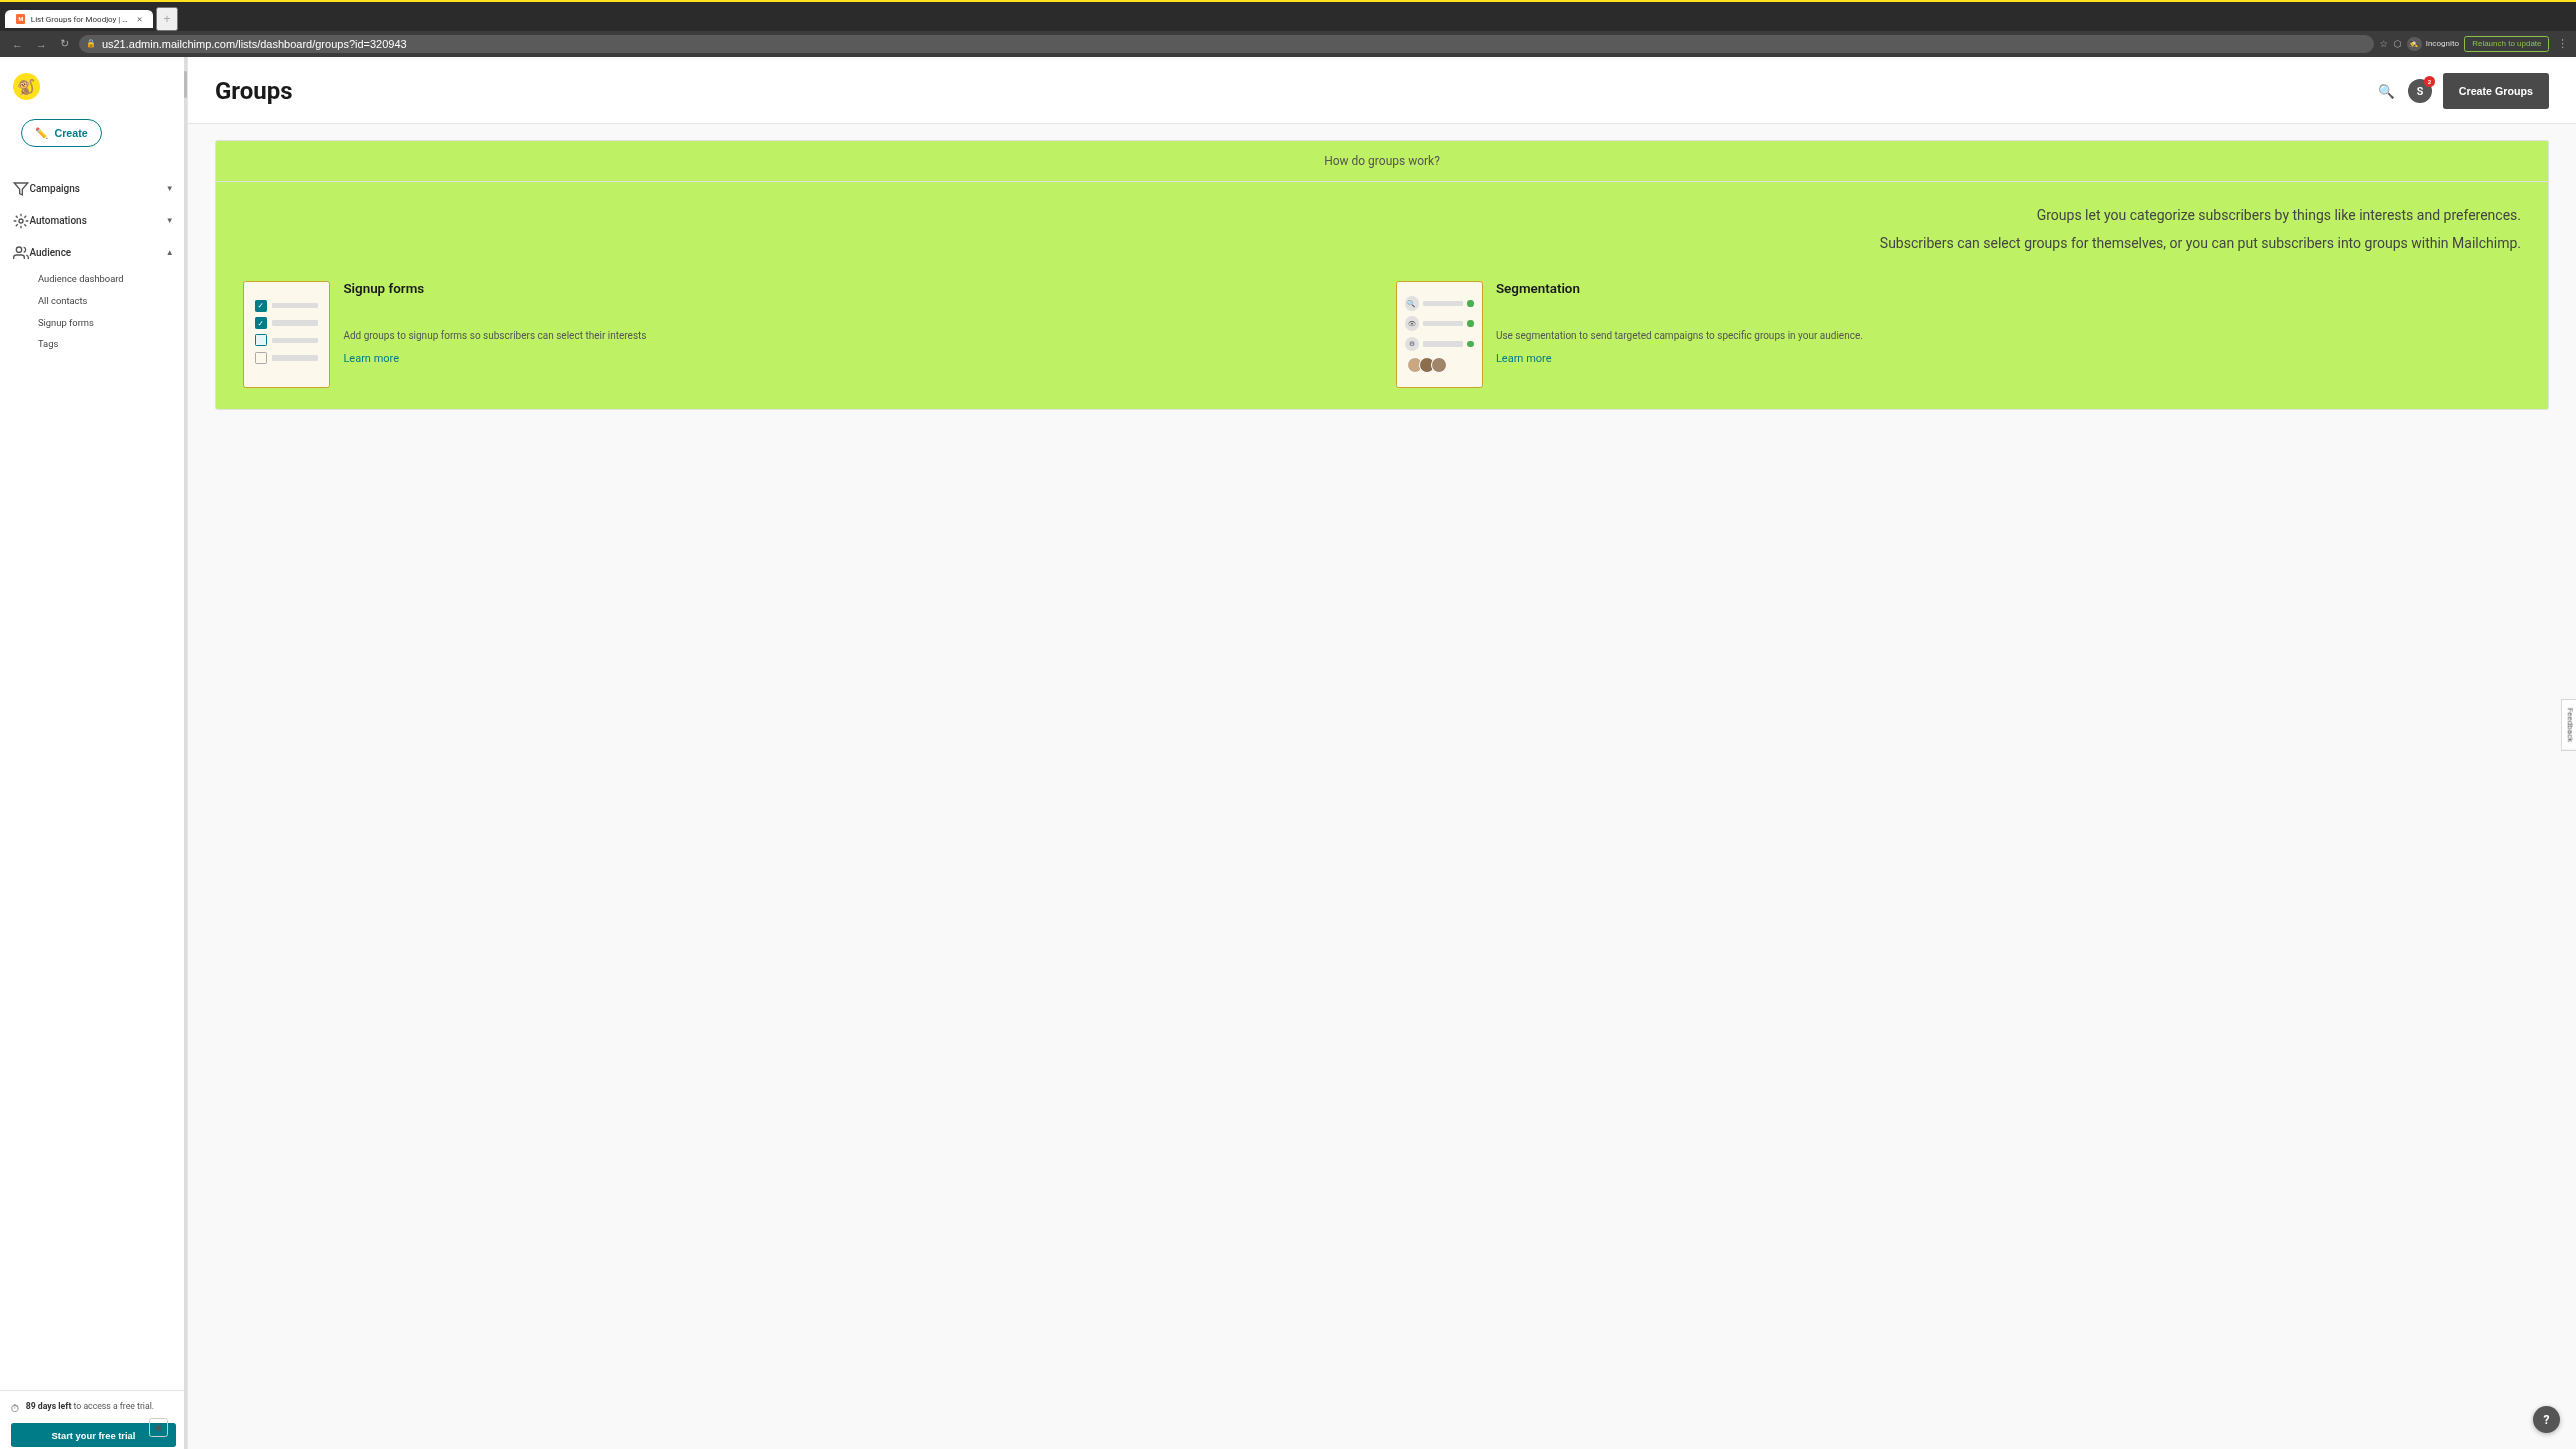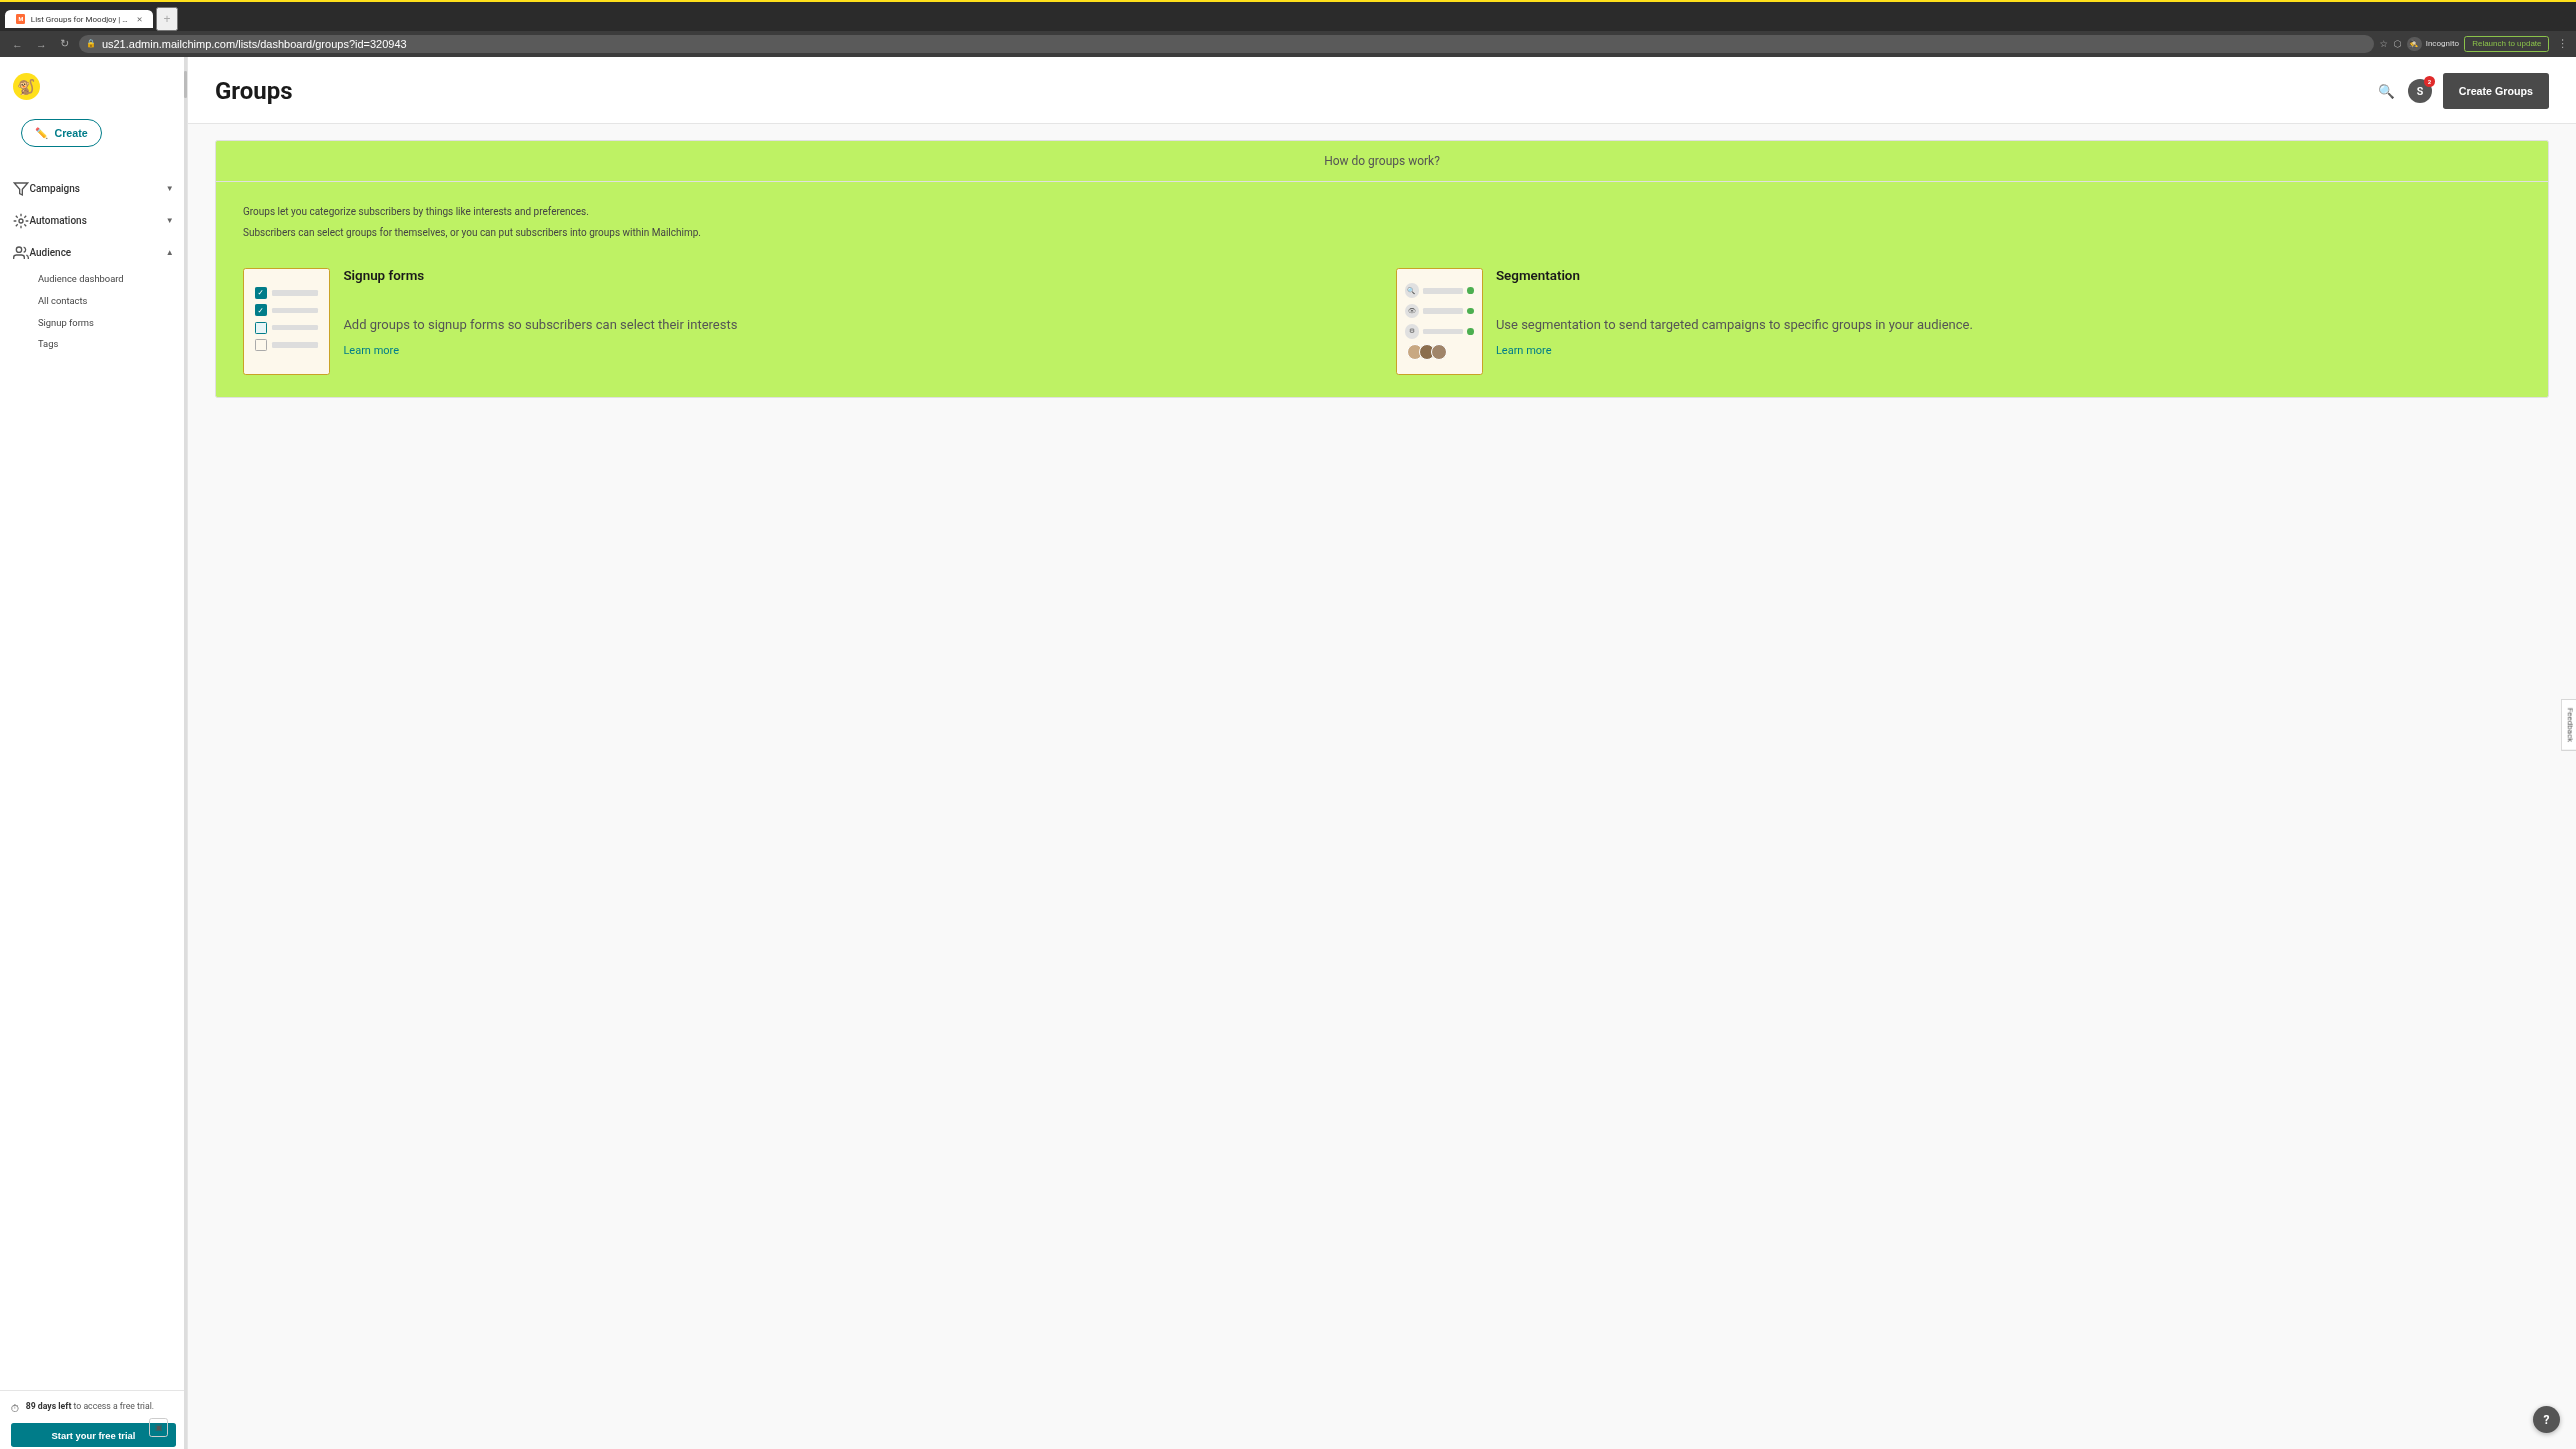--- a/index.html
+++ b/index.html
@@ -57,28 +57,28 @@
     .header-right { display: flex; align-items: center; gap: 10.7px; }
     .search-icon-btn { background: none; border: none; cursor: pointer; color: #555; font-size: 13.4px; padding: 2.7px; }
     .user-avatar { width: 24px; height: 24px; border-radius: 50%; background: #555; color: #fff; display: flex; align-items: center; justify-content: center; font-size: 10.7px; font-weight: 600; position: relative; cursor: pointer; }
     .avatar-badge { position: absolute; top: -2.7px; right: -2.7px; background: #e02b2b; color: #fff; border-radius: 50%; width: 10.7px; height: 10.7px; font-size: 6px; display: flex; align-items: center; justify-content: center; font-weight: 700; }
     .create-groups-btn { background: #4a4a4a; color: #fff; border: none; border-radius: 2.7px; padding: 12px 16px; font-size: 10.7px; font-weight: 600; cursor: pointer; }
 
     .content-area { padding: 0 27px 27px; }
     .how-groups-section { border: 0.7px solid #e0e0e0; border-radius: 2.7px; margin-top: 16px; background: #bef264; }
     .how-groups-header { padding: 13.4px 16px; text-align: center; font-size: 12px; color: #555; border-bottom: 0.7px solid #e0e0e0; }
     .how-groups-body { padding: 21.5px 27px; }
-    .description-text { text-align: left; font-size: 10px; color: #444; line-height: 1.6; margin-bottom: 5.4px; }
+    .description-text { text-align: right; font-size: 14px; color: #444; line-height: 1.6; margin-bottom: 5.4px; }
 
     .cards-row { display: flex; gap: 27px; margin-top: 27px; }
     .feature-card { flex: 1; display: flex; gap: 13.4px; align-items: flex-start; }
     .card-image { width: 87px; height: 107px; border: 1.3px solid #c9a227; border-radius: 2.7px; background: #fdf8ec; display: flex; align-items: center; justify-content: center; flex-shrink: 0; overflow: hidden; }
     .card-content { flex: 1; }
     .card-title { font-size: 13.4px; font-weight: 600; color: #1a1a1a; margin-bottom: 8px; }
-    .card-description { font-size: 13px; color: #555; line-height: 1.6; margin-bottom: 8px; margin-top: 32px; }
+    .card-description { font-size: 10px; color: #555; line-height: 1.6; margin-bottom: 8px; margin-top: 32px; }
     .card-link { color: #007c89; font-size: 11px; cursor: pointer; }
 
     
     .signup-illustration { padding: 10.7px; width: 100%; }
     .checkbox-row { display: flex; align-items: center; gap: 5.4px; margin-bottom: 5.4px; }
     .checkbox-checked { width: 12px; height: 12px; border: 1.3px solid #007c89; background: #007c89; border-radius: 1.3px; display: flex; align-items: center; justify-content: center; color: #fff; font-size: 7.4px; flex-shrink: 0; }
     .checkbox-unchecked { width: 12px; height: 12px; border: 1.3px solid #aaa; border-radius: 1.3px; flex-shrink: 0; }
     .checkbox-line { height: 5.4px; background: #ddd; border-radius: 1.3px; flex: 1; }
 
     

